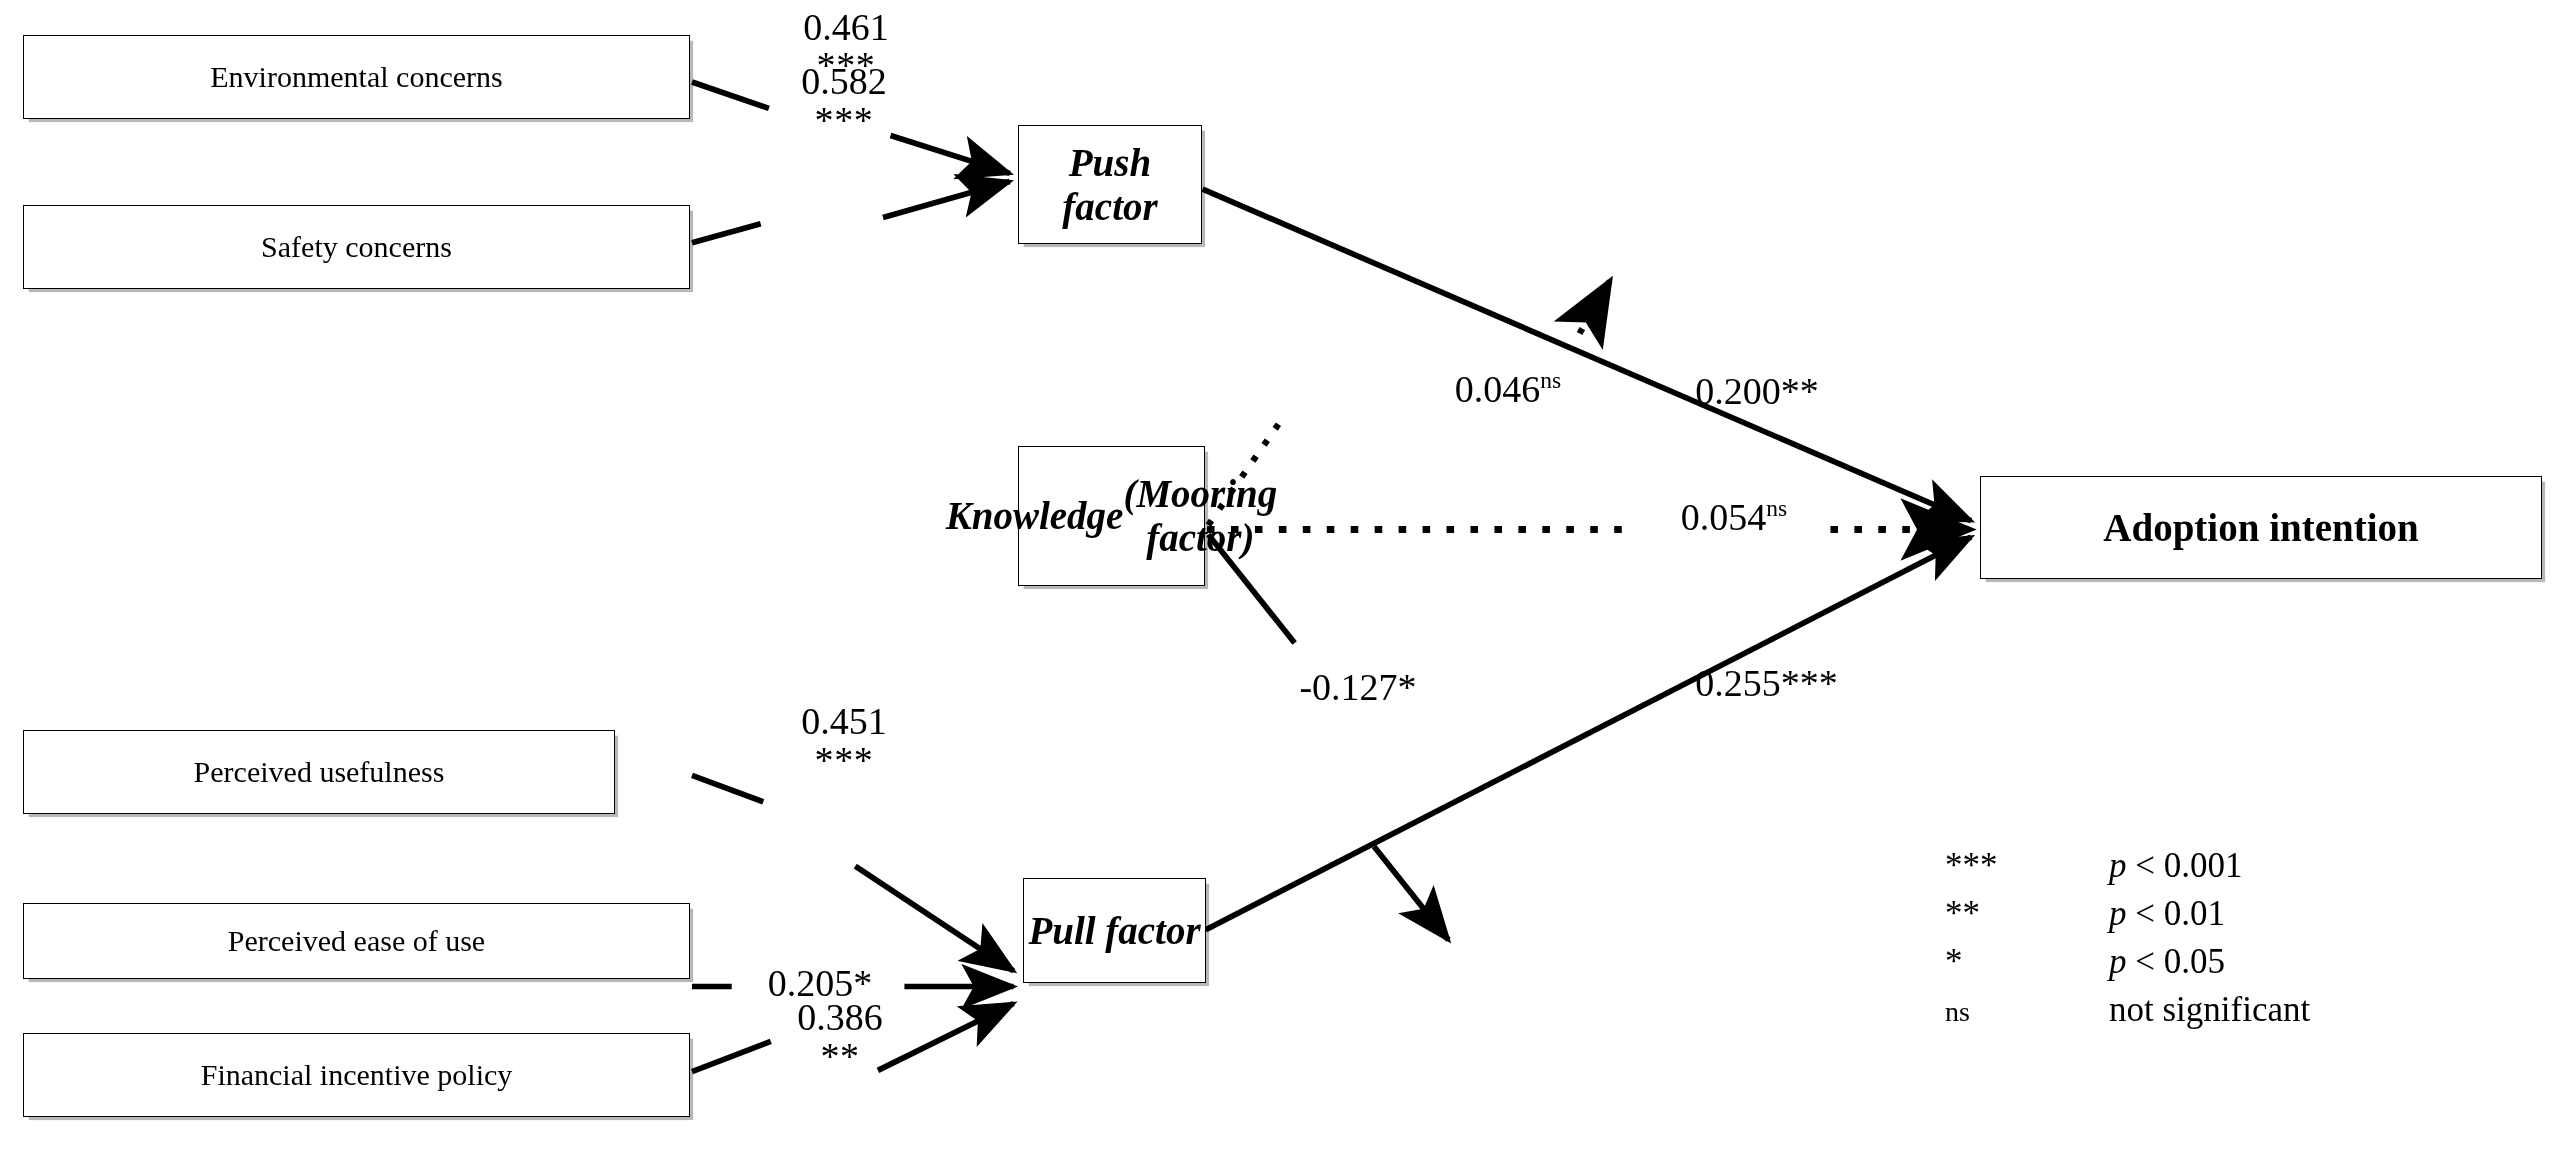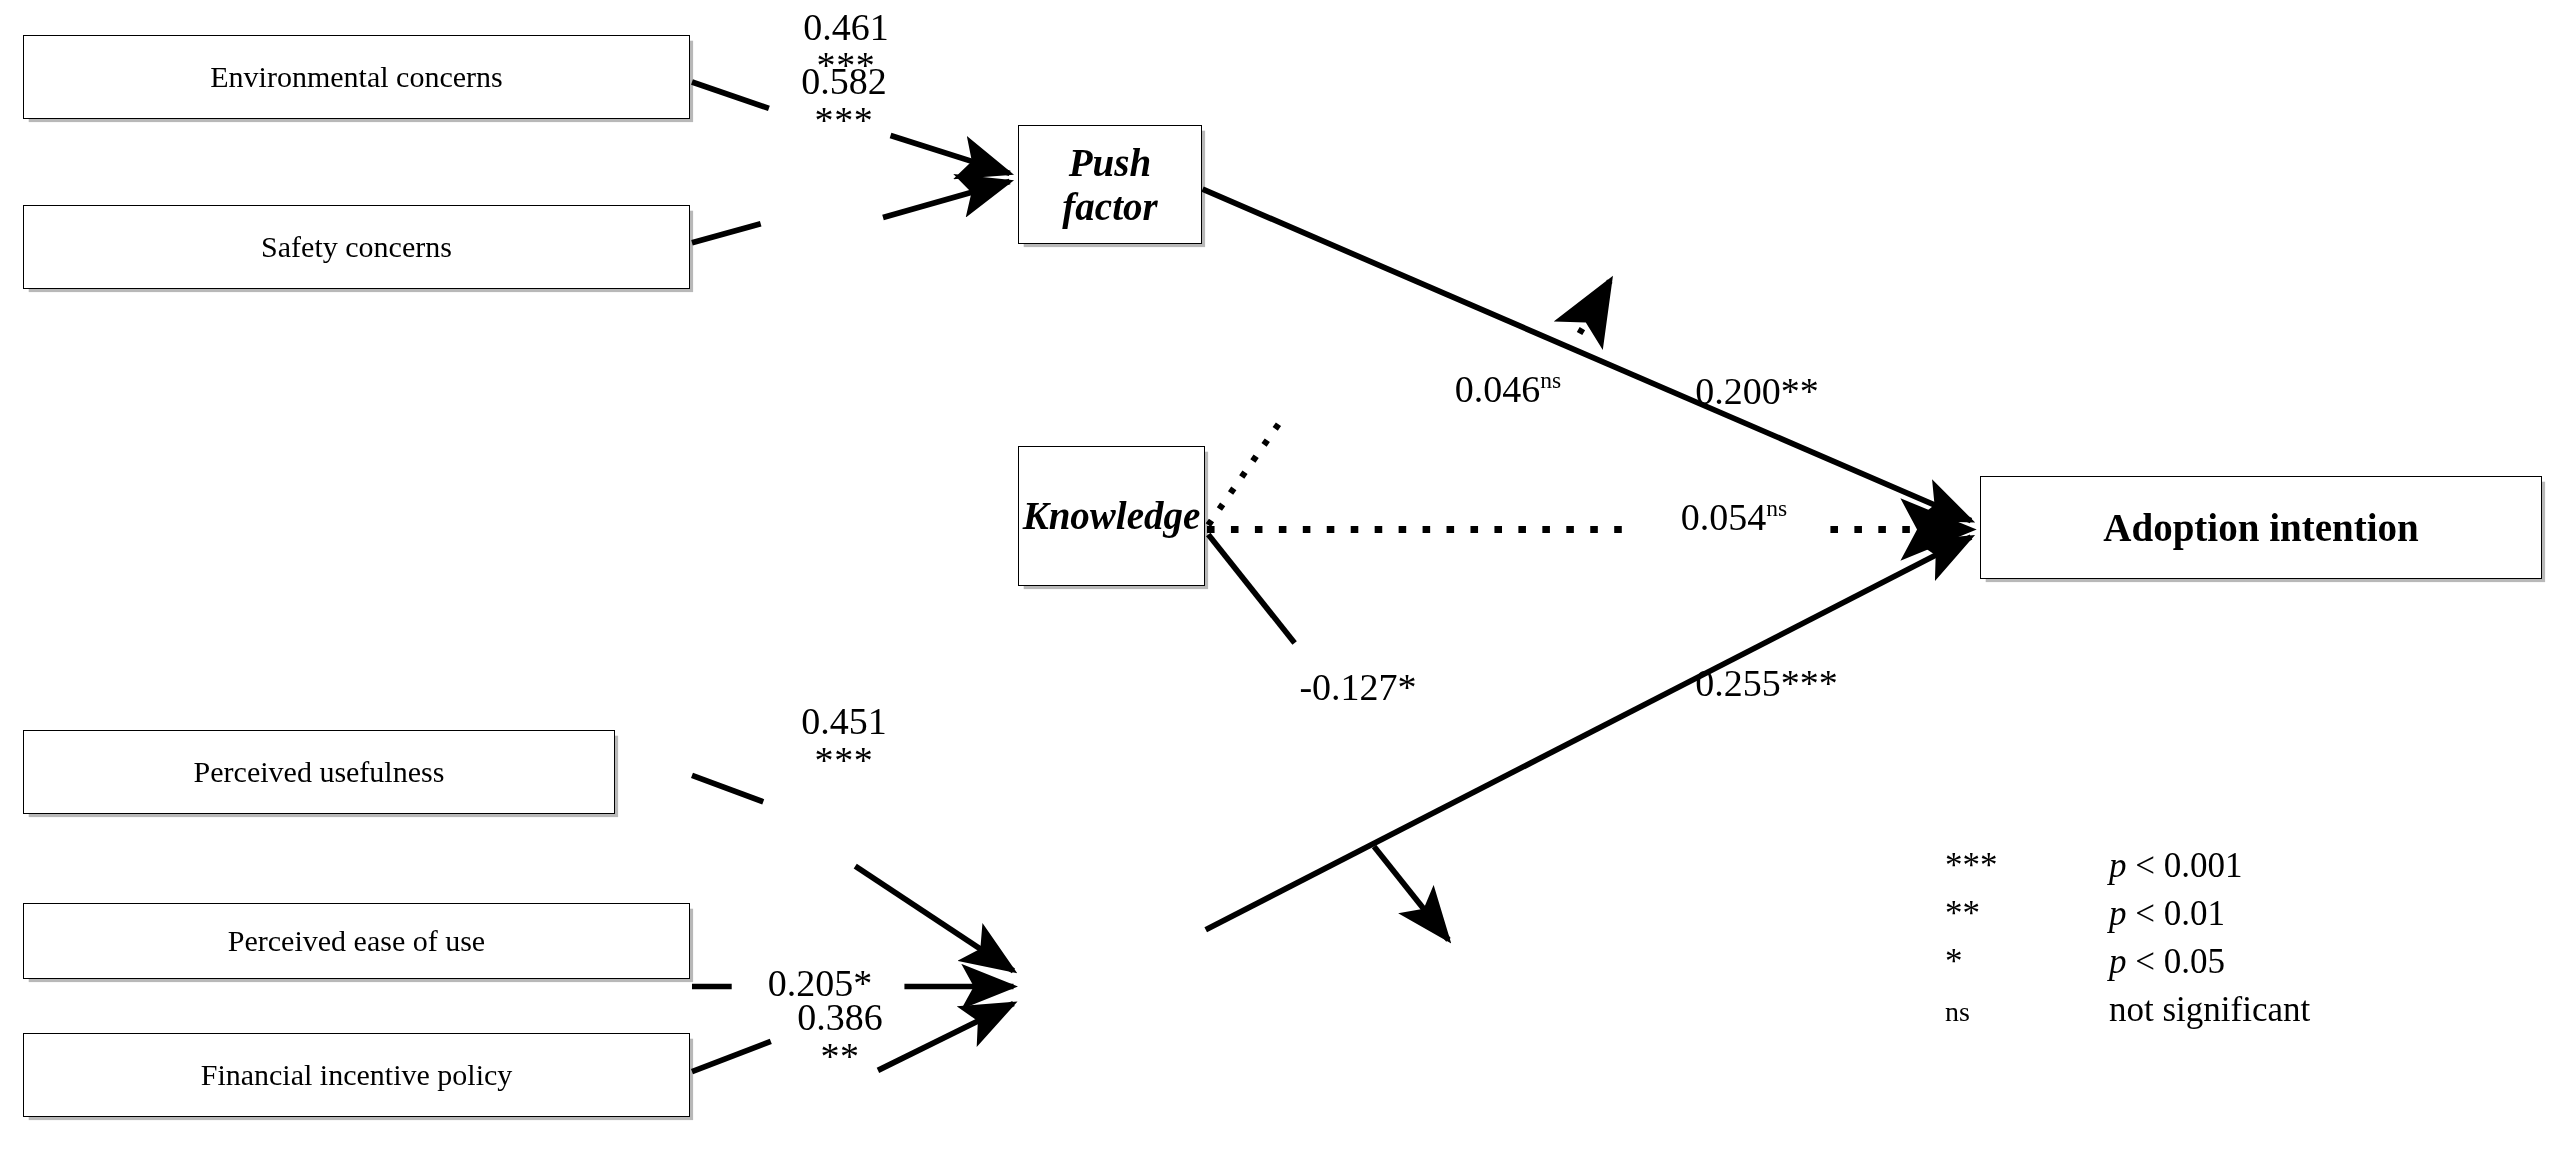--- a/index.html
+++ b/index.html
@@ -189,22 +189,26 @@
   <div class="node observed" style="left:23px; top:1033px; width:667px; height:84px;">
     <span>Financial incentive policy</span>
   </div>
 
   <div class="node latent" style="left:1018px; top:125px; width:184px; height:119px;">
     <span>Push factor</span>
   </div>
 
   <div class="node latent" style="left:1018px; top:446px; width:187px; height:140px; flex-direction:row;">
     <span>Knowledge</span>
-  </div>
-
+    <span>(Mooring factor)</span>
+  </div>
+
+  <div class="node latent" style="left:1023px; top:878px; width:183px; height:105px;">
+    <span>Pull factor</span>
+  </div>
 
   <div class="node outcome" style="left:1980px; top:476px; width:562px; height:103px;">
     <span>Adoption intention</span>
   </div>
 
   <div class="plabel" style="left:767px; top:7.6px; width:158px;">
     <span>0.461</span>
     <span class="stars">***</span>
   </div>
 

